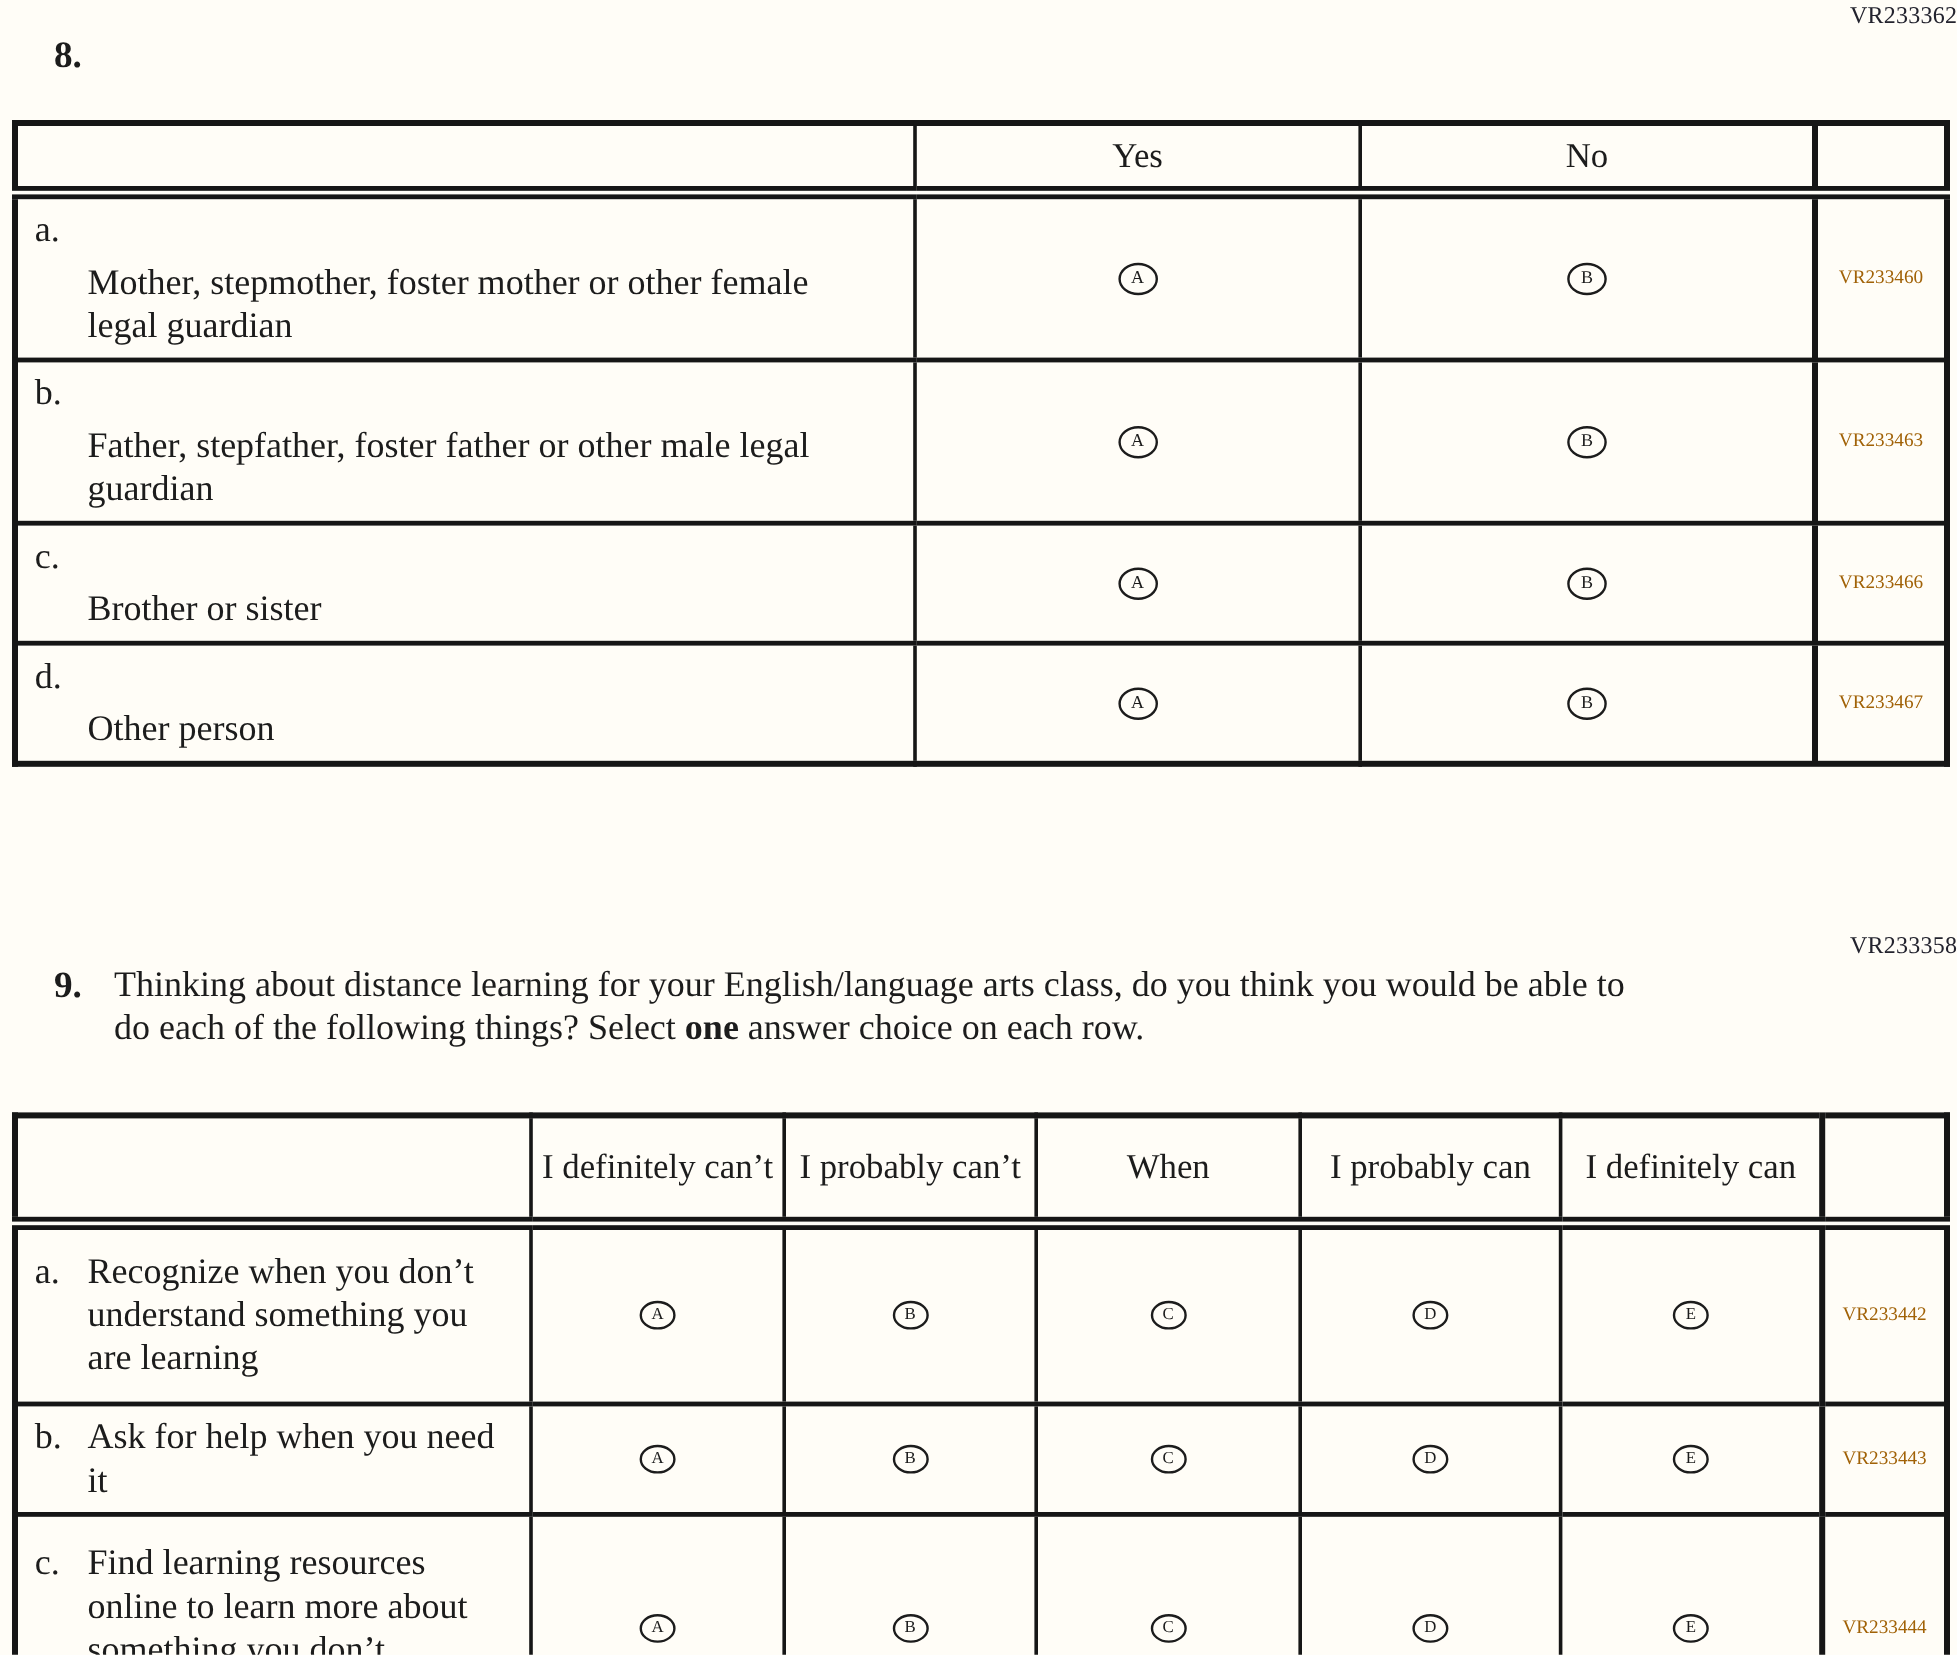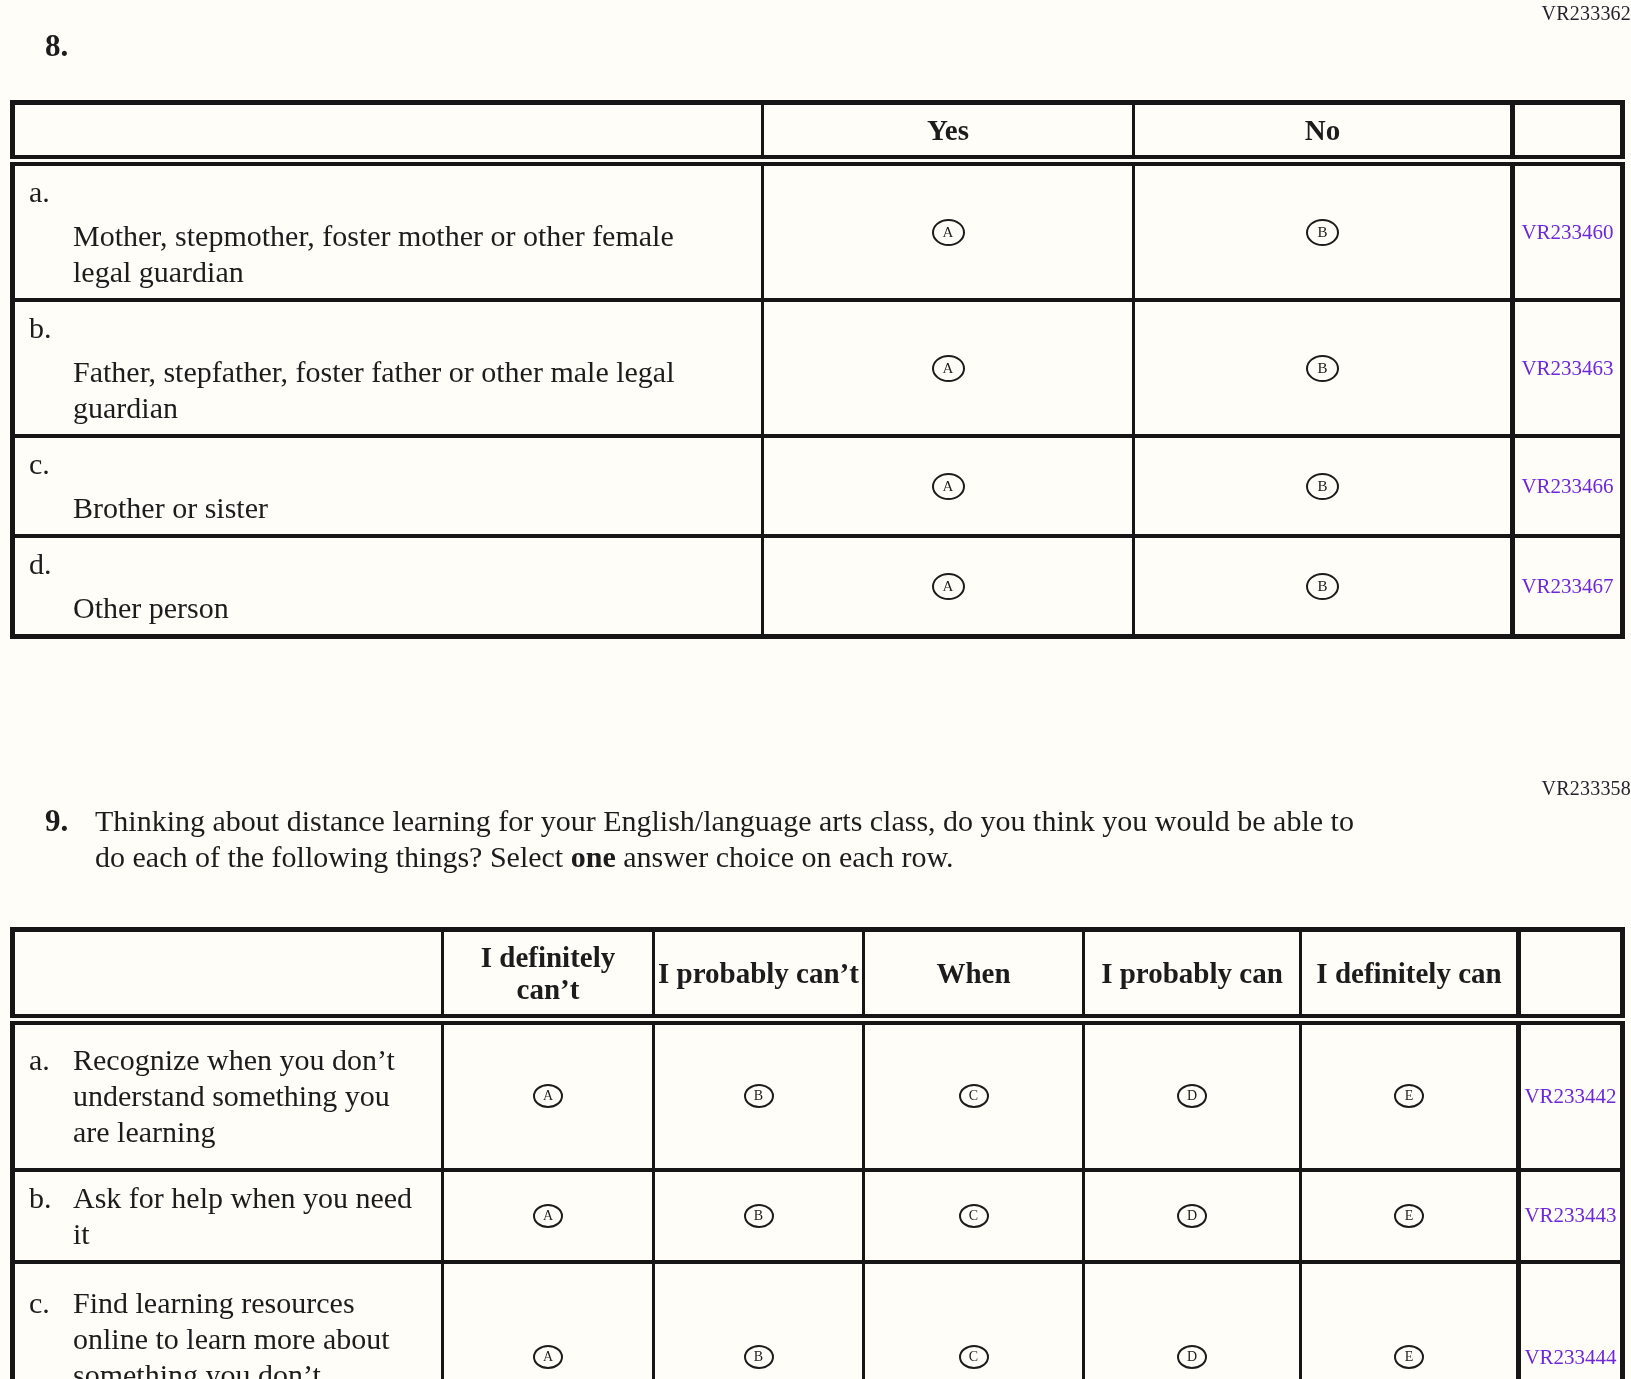--- a/index.html
+++ b/index.html
@@ -35,29 +35,29 @@
     border-collapse: collapse;
     table-layout: fixed;
     background: transparent;
   }
   table.grid, table.grid th, table.grid td { border: 3px solid #161616; }
   table.grid { border-width: 5px; }
   table.grid thead th { border-bottom: 11px double #161616; }
   table.grid tbody td { border-top: 4px solid #161616; border-bottom: 4px solid #161616; }
   td.vrcol, th.vrcol { border-left: 5px solid #161616 !important; }
 
-  th { font-weight: bold; font-size: 29px; line-height: 1.12; text-align: center; vertical-align: middle; padding: 4px 2px; }
+  th { font-weight: normal; font-size: 29px; line-height: 1.12; text-align: center; vertical-align: middle; padding: 4px 2px; }
   td { vertical-align: middle; }
   td.lbl { text-align: left; padding: 8px 8px 8px 14px; font-size: 30px; line-height: 36px; }
   .lblwrap { display: flex; }
   .pfx { width: 44px; flex-shrink: 0; }
   .txt { flex: 1; }
   #t1 .txt { max-width: 660px; margin-top: 44px; }
   td.opt { text-align: center; }
-  td.code { text-align: center; font-size: 21px; color: #6d28d9; padding: 2px; }
+  td.code { text-align: center; font-size: 16px; color: #a16207; padding: 2px; }
 
   #t1 { margin-top: 36px; }
   #t1 thead th { height: 58px; }
   #t1 tr.r0 td { height: 80px; }
   #t1 tr.r1 td { height: 80px; }
   #t1 tr.r2 td { height: 44px; }
   #t1 tr.r3 td { height: 44px; }
 
   #sec-q9 { margin-top: 138px; }
   #t2 { margin-top: 52px; }

